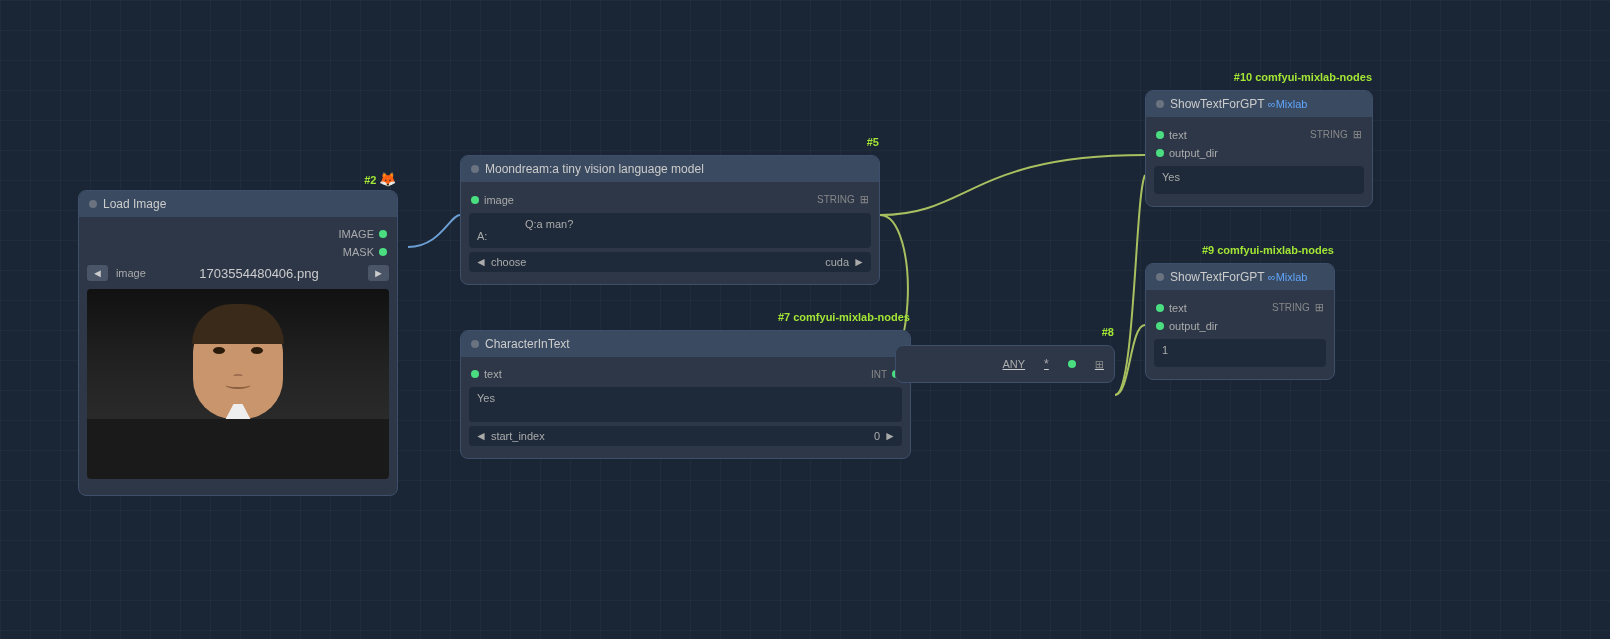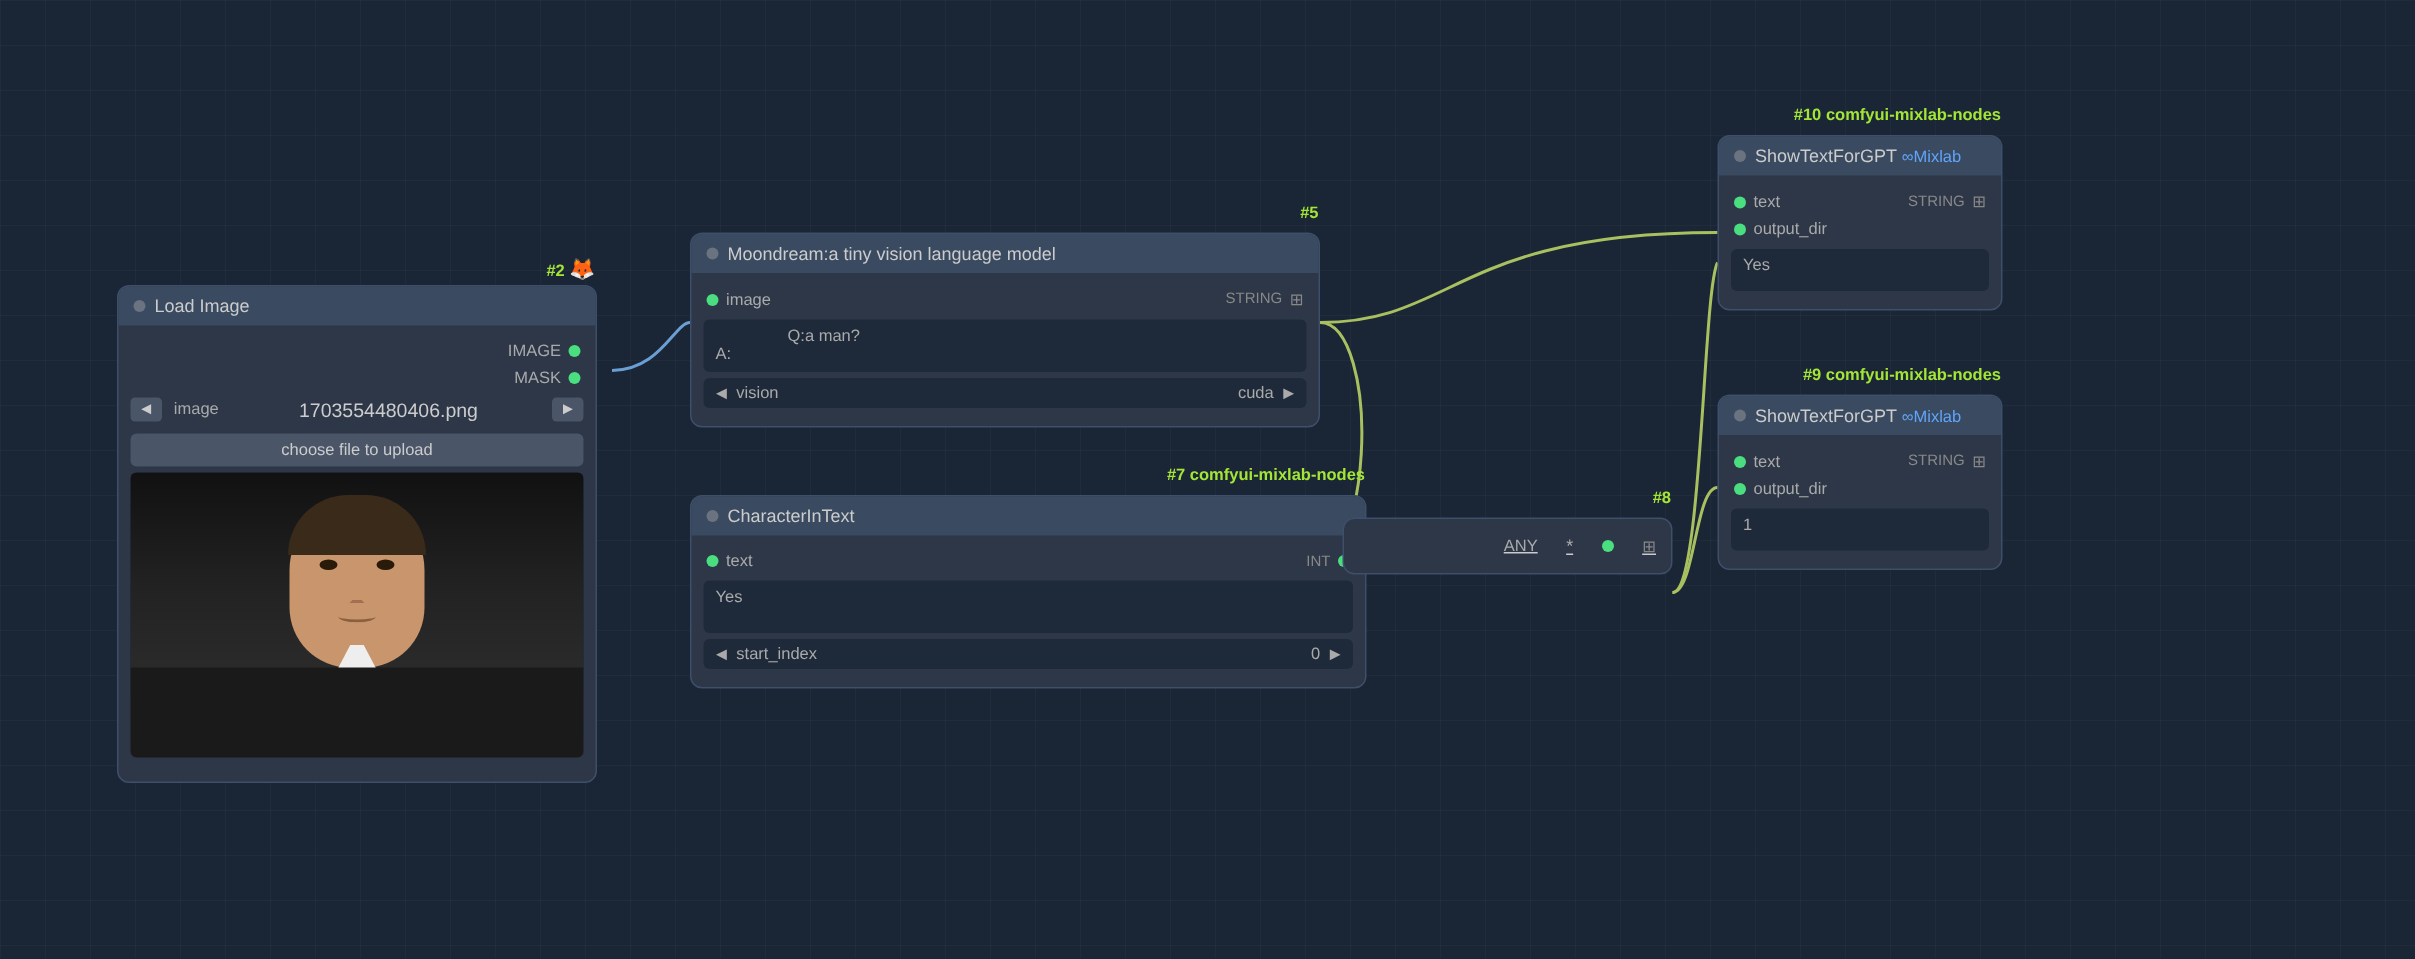--- a/index.html
+++ b/index.html
@@ -397,21 +397,20 @@
           <span class="port-label">MASK</span>
           <div class="port-dot green"></div>
         </div>
       </div>
       <div class="image-controls">
         <button class="arrow-btn">◄</button>
         <span class="port-label" style="padding:0 4px;">image</span>
         <span class="image-filename">1703554480406.png</span>
         <button class="arrow-btn">►</button>
       </div>
-      <button class="upload-btn">choose file to upload</button>
       <div class="image-preview">
 
         <div class="person-img">
           <div class="face-area">
             <div class="hair-top"></div>
             <div class="face-skin">
               <div class="eye-left"></div>
               <div class="eye-right"></div>
               <div class="nose"></div>
               <div class="mouth"></div>
@@ -446,30 +445,30 @@
           <span class="port-type">STRING</span>
           <span class="grid-icon">⊞</span>
         </div>
       </div>
       <div class="text-area-node">
         <span style="white-space:pre-line;margin-left:48px;">Q:a man?
 A:</span>
       </div>
       <div class="device-row">
         <button class="arrow-btn">◄</button>
-        <span class="device-label">vision</span>
+        <span class="device-label">choose</span>
         <span class="device-value">cuda</span>
         <button class="arrow-btn">►</button>
       </div>
     </div>
   </div>
 </div>
 
 <div class="node-wrapper" style="left:1145px; top:90px;">
-  <div class="node" style="width:190px;">
+  <div class="node" style="width:228px;">
     <div style="position:relative;">
       <div class="node-tag">
         <span>#10 comfyui-mixlab-nodes</span>
       </div>
     </div>
     <div class="node-header">
       <div class="dot"></div>
       <span>
         <span>ShowTextForGPT</span>
         <span class="mixlab-tag">∞Mixlab</span>

